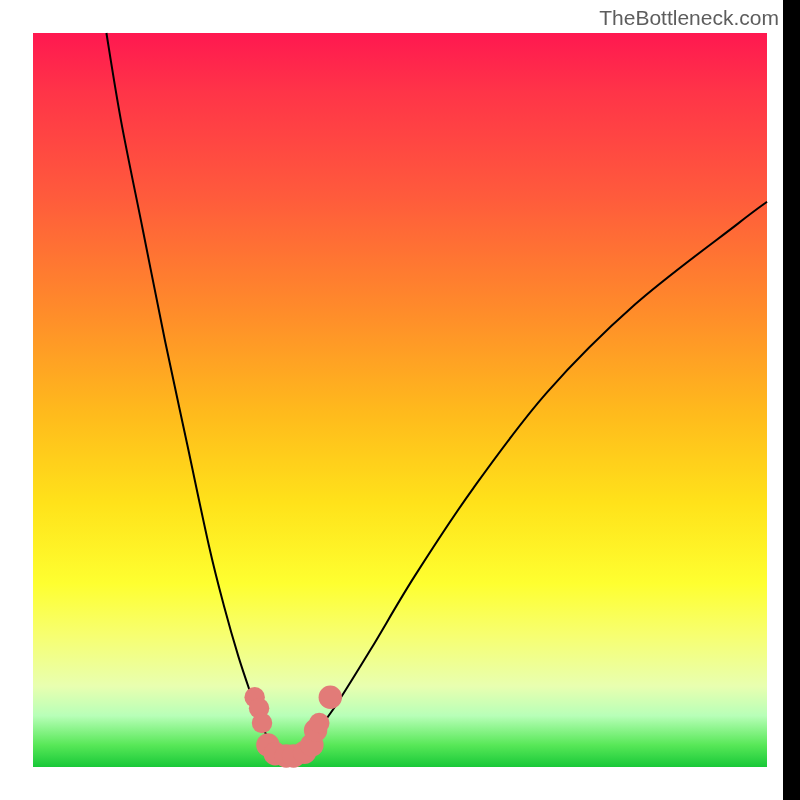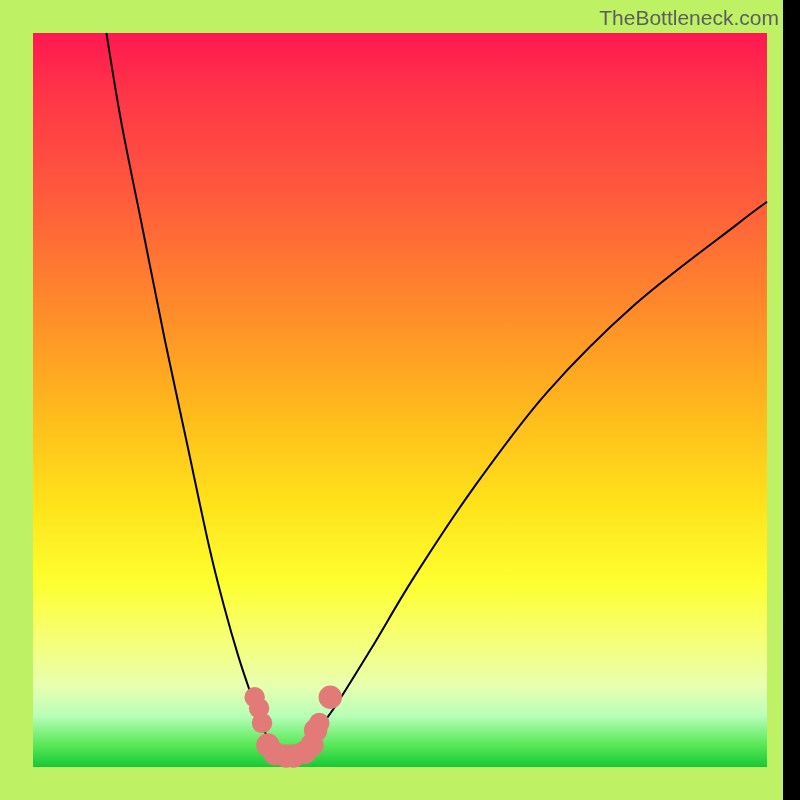--- a/index.html
+++ b/index.html
@@ -8,21 +8,21 @@
     width: 800px;
     height: 800px;
     background: #000;
     font-family: Arial, Helvetica, sans-serif;
     overflow: hidden;
   }
   .frame {
     position: relative;
     width: 783px;
     height: 800px;
-    background: #bef264;
+    background: #ffffff;
   }
   .plot-area {
     position: absolute;
     left: 33px;
     top: 33px;
     width: 734px;
     height: 734px;
     
     background: linear-gradient(
       to bottom,

